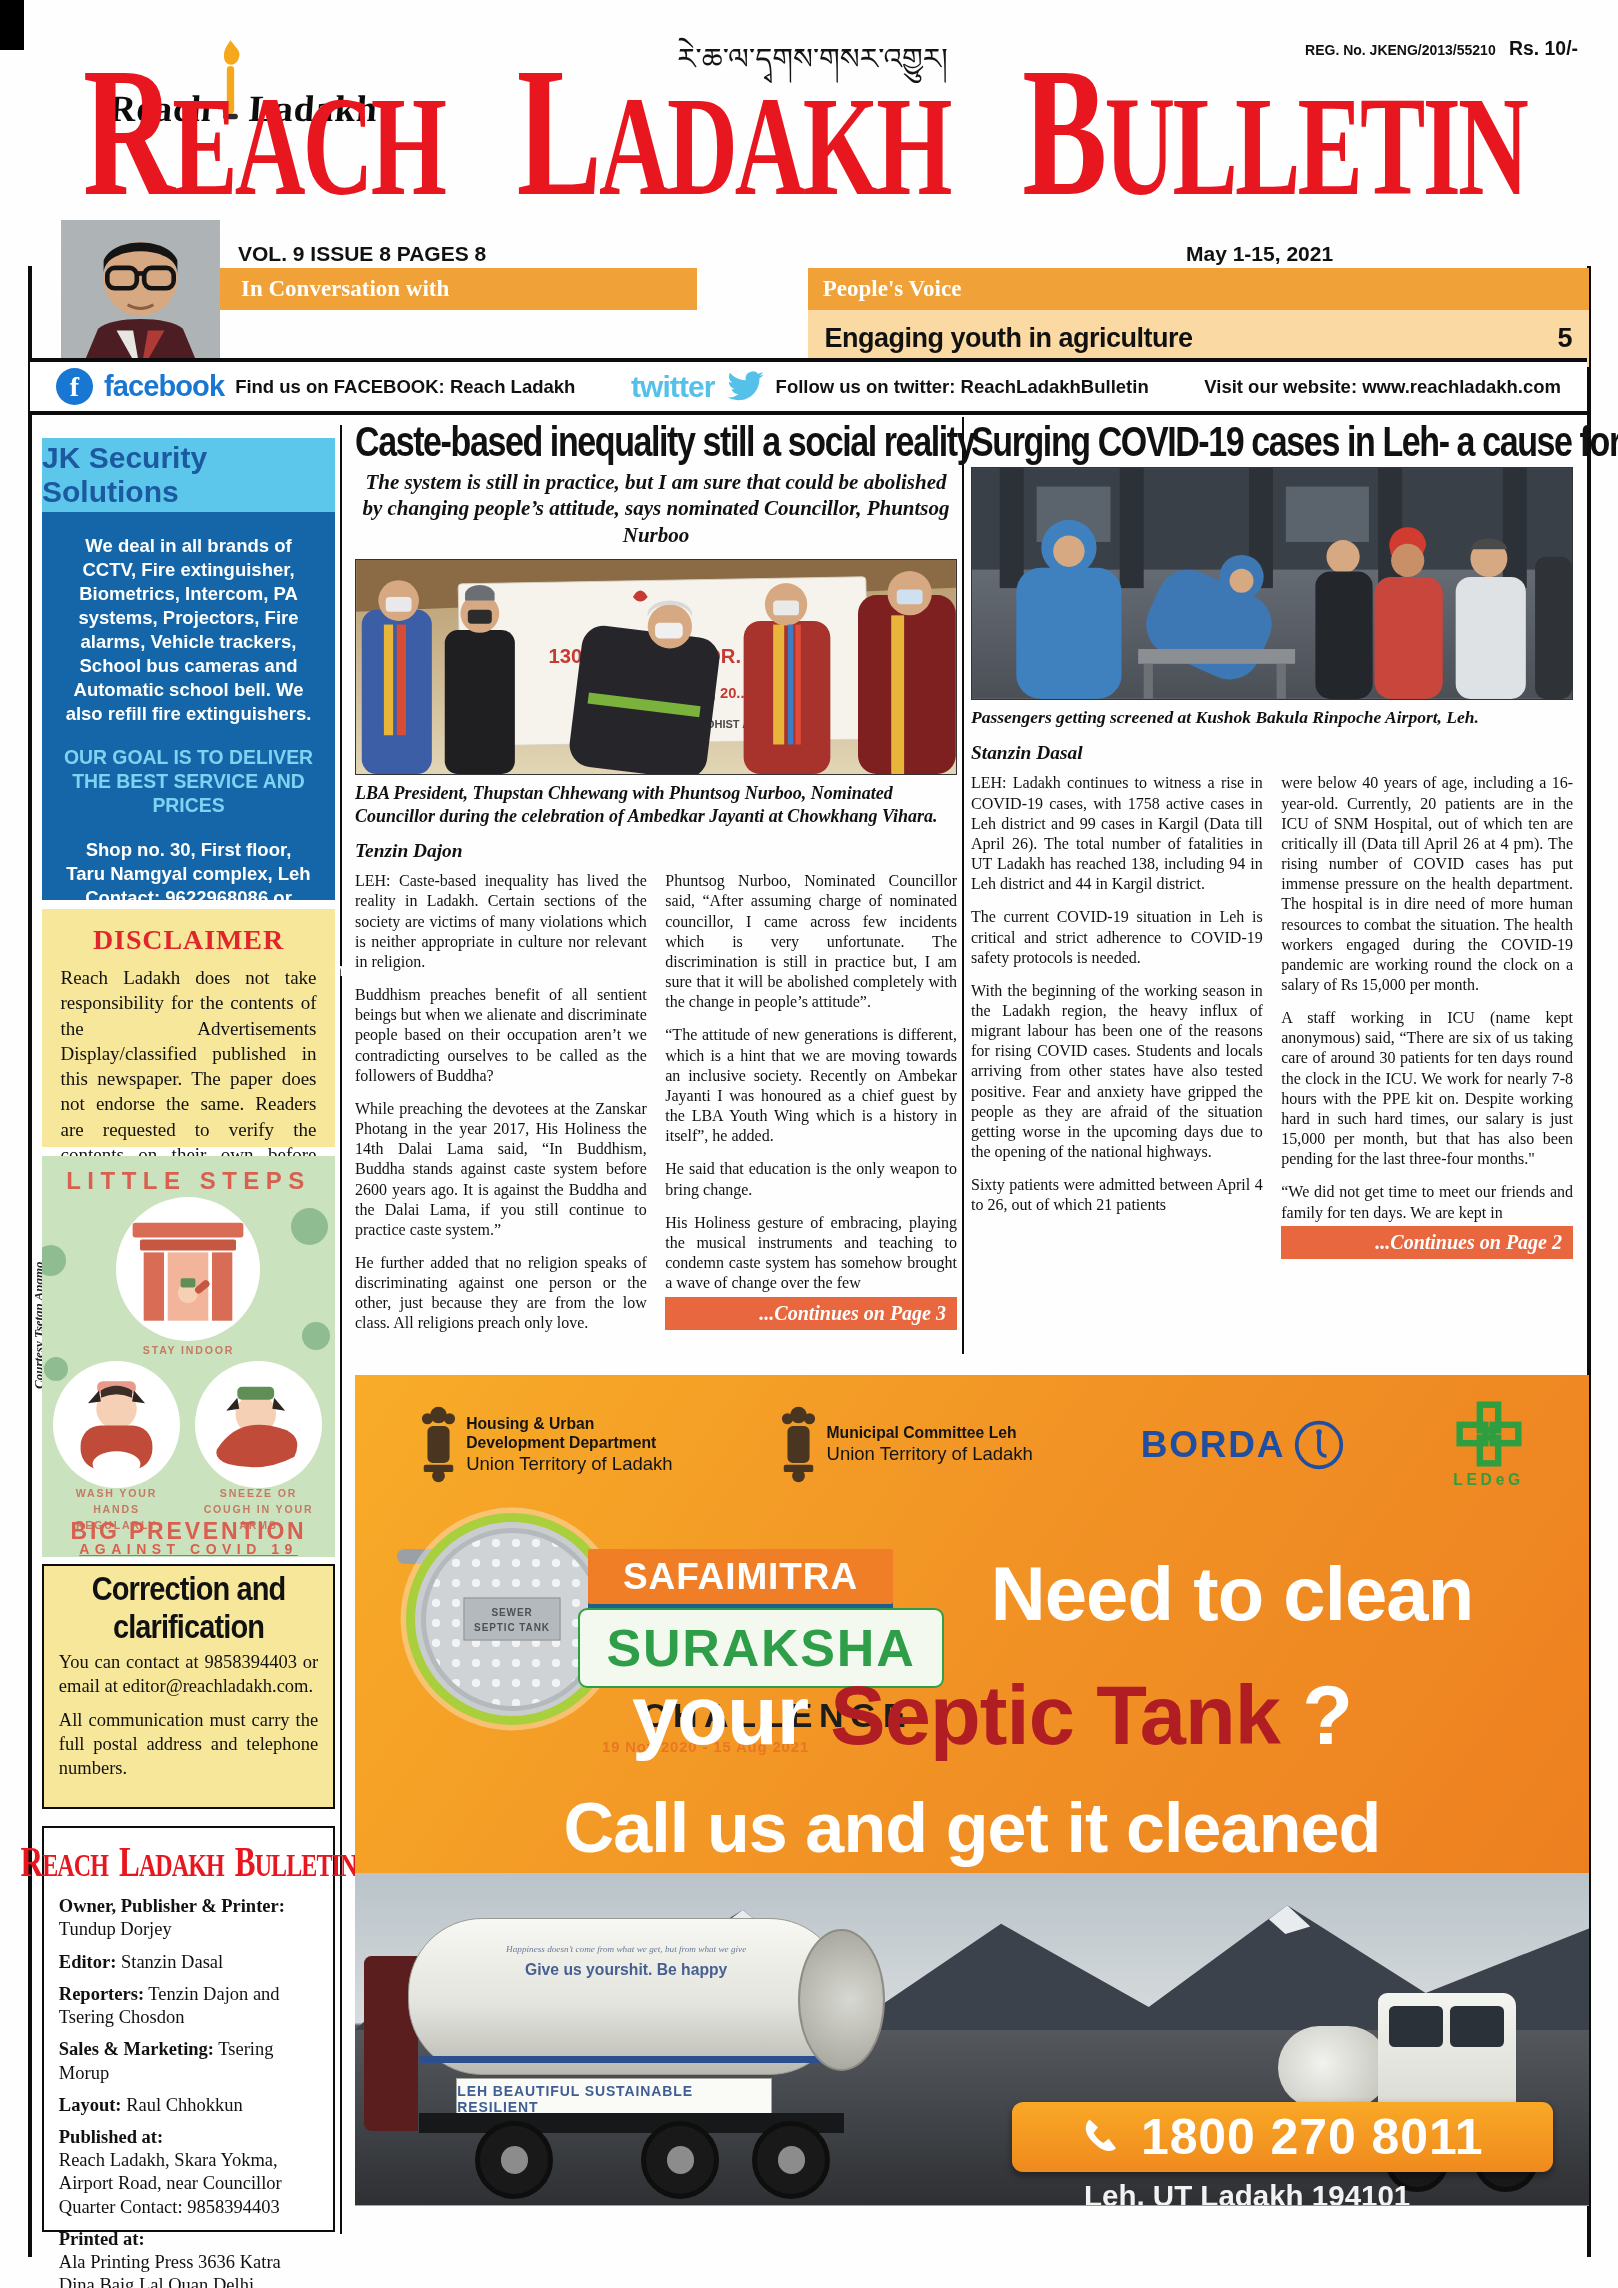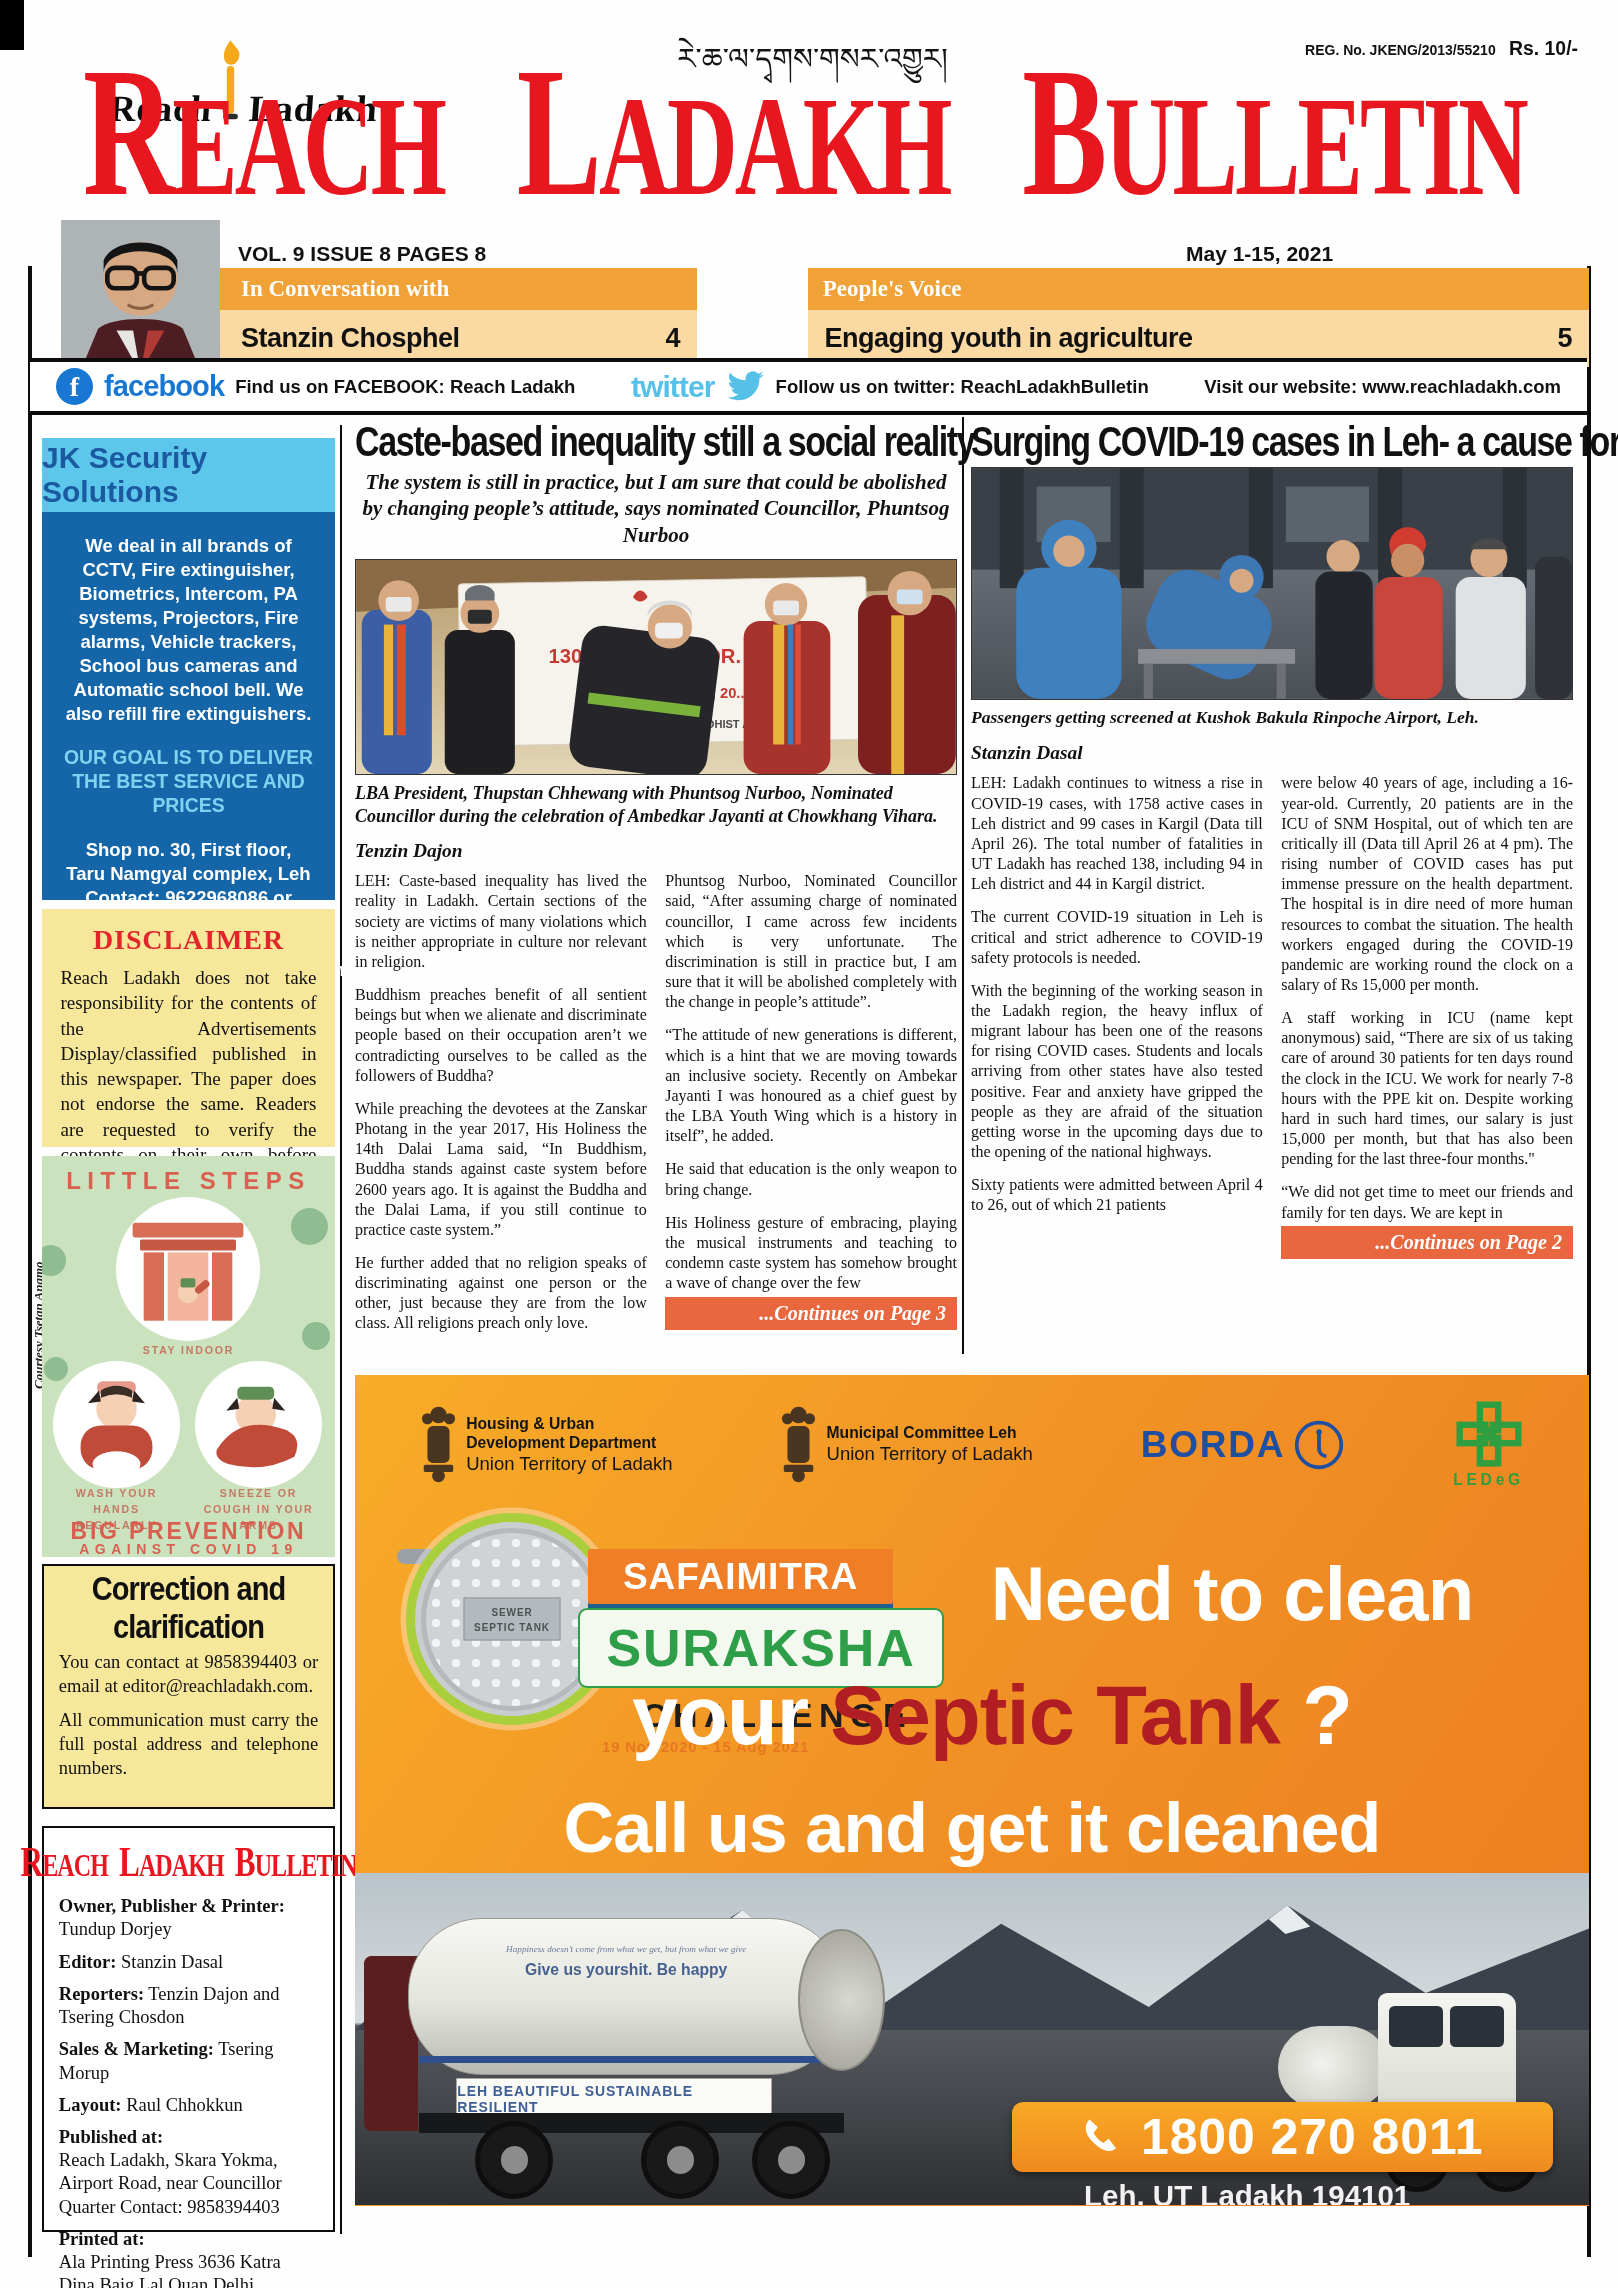--- a/index.html
+++ b/index.html
@@ -64,21 +64,21 @@
   .disc-body{font-size:19px;line-height:1.33;text-align:justify;margin-top:9.2px;}
   .poster{background:#CBE2BE;overflow:hidden;}
   .poster-title{color:#D96050;font-family:"Liberation Sans",sans-serif;font-weight:bold;
                 font-size:24px;letter-spacing:6.5px;text-align:center;}
   .pcircle{position:absolute;background:#fff;border-radius:50%;overflow:hidden;}
   .pcap{position:absolute;color:#C47A64;font-family:"Liberation Sans",sans-serif;
         font-weight:bold;font-size:10.6px;letter-spacing:1.8px;text-align:center;line-height:1.5;}
   .pfoot1{color:#D96050;font-family:"Liberation Sans",sans-serif;font-weight:bold;
           font-size:23px;letter-spacing:2.8px;text-align:center;}
   .pfoot2{color:#D96050;font-family:"Liberation Sans",sans-serif;font-weight:bold;
-          font-size:14px;letter-spacing:5.5px;text-align:center;}
+          font-size:14px;letter-spacing:5.5px;text-align:center;text-decoration:underline;}
   .virus{position:absolute;border-radius:50%;background:#8FBC90;}
   .courtesy{writing-mode:vertical-rl;transform:rotate(180deg);font-style:italic;
             font-weight:bold;font-size:13px;color:#222;}
   .corr-box{border:2.8px solid #0c0c0c;padding:9.2px 14.8px;}
   .corr-title{font-family:"Liberation Sans",sans-serif;font-weight:bold;font-size:29px;
               letter-spacing:-0.9px;text-align:center;transform:scaleY(1.15);}
   .corr-p{font-size:18.5px;line-height:1.3;text-align:justify;margin-top:9.2px;}
   .pub-box{border:2.8px solid #0c0c0c;background:#fff;padding:11px 14.8px;box-sizing:border-box;}
   .pub-title{display:flex;justify-content:center;gap:11px;color:#E8171F;margin:5.5px 0 14.8px;}
   .pub-title span{font-weight:bold;font-size:24px;text-transform:uppercase;
@@ -197,24 +197,20 @@
     <span class="mast-word">Reach</span>
     <span class="mast-word">Ladakh</span>
     <span class="mast-word">Bulletin</span>
   </div>
 
   <div class="abs volline" style="left:238px;top:242px;">VOL. 9 ISSUE 8  PAGES 8</div>
   <div class="abs volline" style="left:1186px;top:242px;">May 1-15, 2021</div>
 
   <div class="abs teaser" style="left:138px;top:268px;width:559px;">
     <div class="t-head" style="padding-left:103px;">In Conversation with</div>
-    <div class="t-body" style="padding-left:103px;">
-      <span class="t-title">Stanzin Chosphel</span>
-      <span class="t-page">4</span>
-    </div>
   </div>
   <div class="abs teaser" style="left:808px;top:268px;width:781px;">
     <div class="t-head">People's Voice</div>
     <div class="t-body">
       <span class="t-title">Engaging youth in agriculture</span>
       <span class="t-page">5</span>
     </div>
   </div>
 
   <div class="abs portrait" style="left:61px;top:220px;width:159px;height:153px;">

